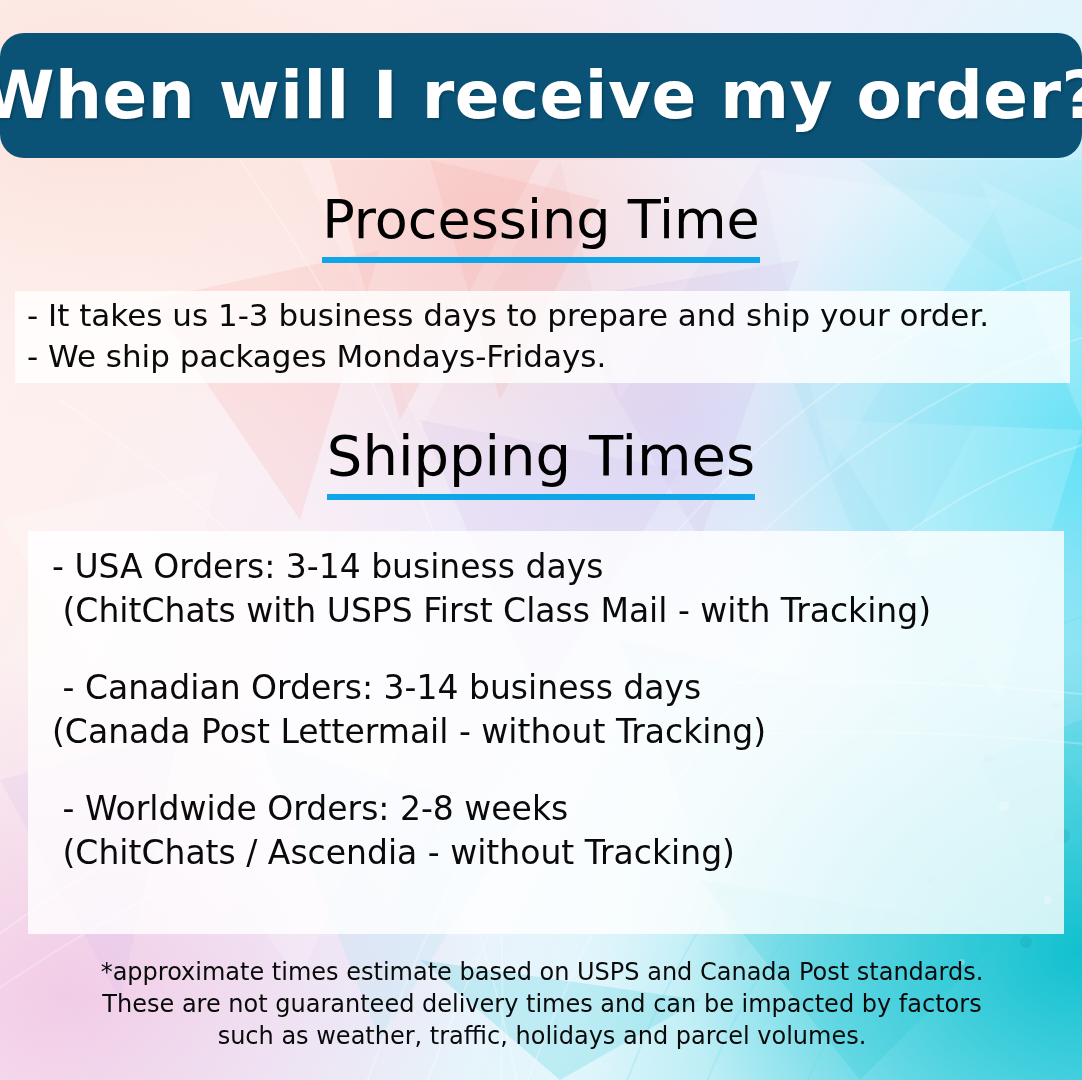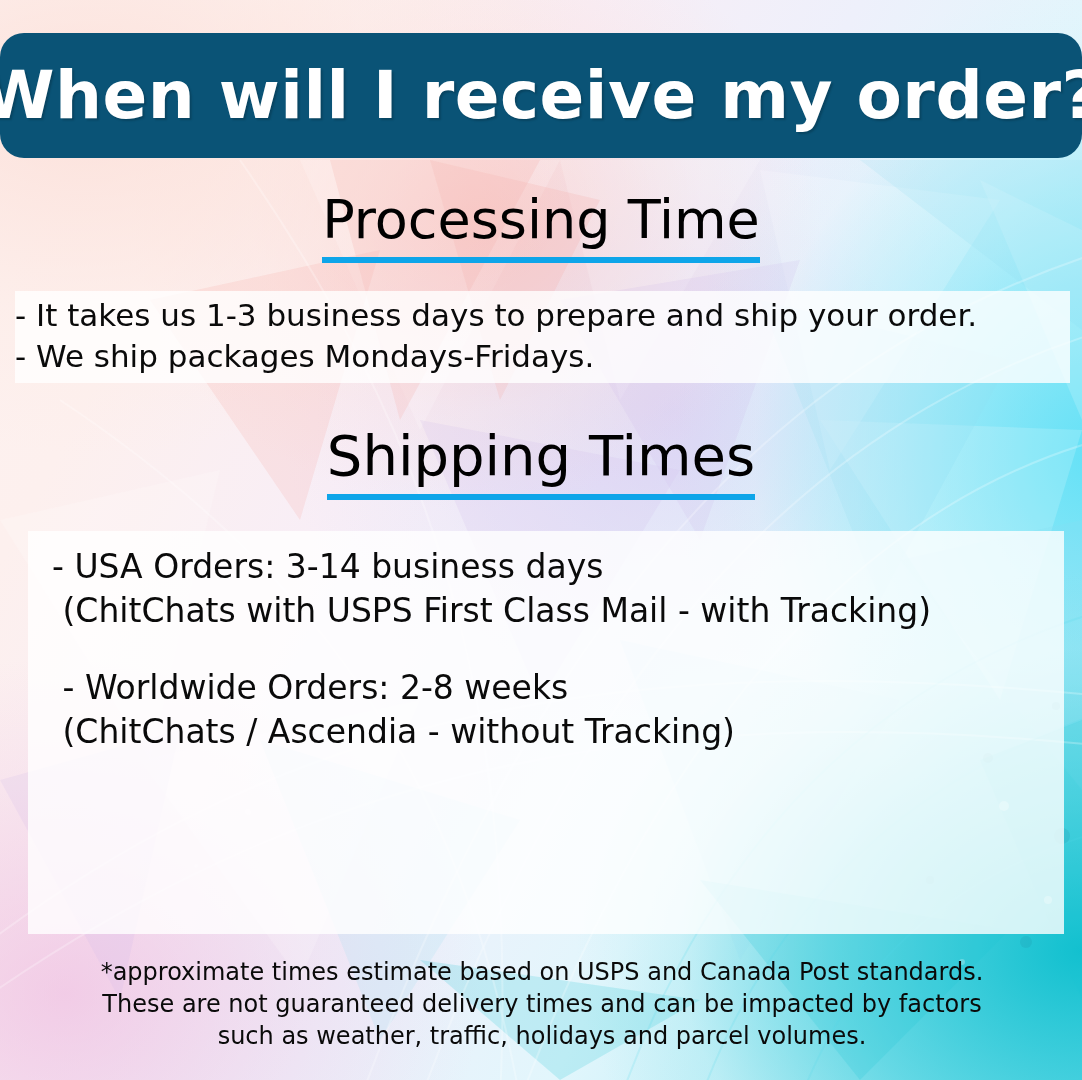--- a/index.html
+++ b/index.html
@@ -96,21 +96,21 @@
     line-height: 1.32;
   }
 
   #box-processing {
     left: 15px;
     top: 291px;
     width: 1055px;
     padding: 4px 0 6px 0;
     font-size: 31px;
   }
-  #box-processing p { }
+  #box-processing p { padding-left: 12px; }
 
   #box-shipping {
     left: 28px;
     top: 531px;
     width: 1020px;
     height: 389px;
     padding: 14px 0 0 16px;
     font-size: 33px;
   }
   #box-shipping .grp { margin: 0 0 34px 0; }
@@ -230,20 +230,24 @@
       <span>Shipping Times</span>
     </div>
 
     <div class="textbox" id="box-shipping">
 
       <div class="grp">
         <p>- USA Orders: 3-14 business days</p>
         <p> (ChitChats with USPS First Class Mail - with Tracking)</p>
       </div>
 
+      <div class="grp">
+        <p> - Canadian Orders: 3-14 business days</p>
+        <p>(Canada Post Lettermail - without Tracking)</p>
+      </div>
 
       <div class="grp">
         <p> - Worldwide Orders: 2-8 weeks</p>
         <p> (ChitChats / Ascendia - without Tracking)</p>
       </div>
 
     </div>
 
     <div id="box-footnote">
       <p>*approximate times estimate based on USPS and Canada Post standards.</p>

